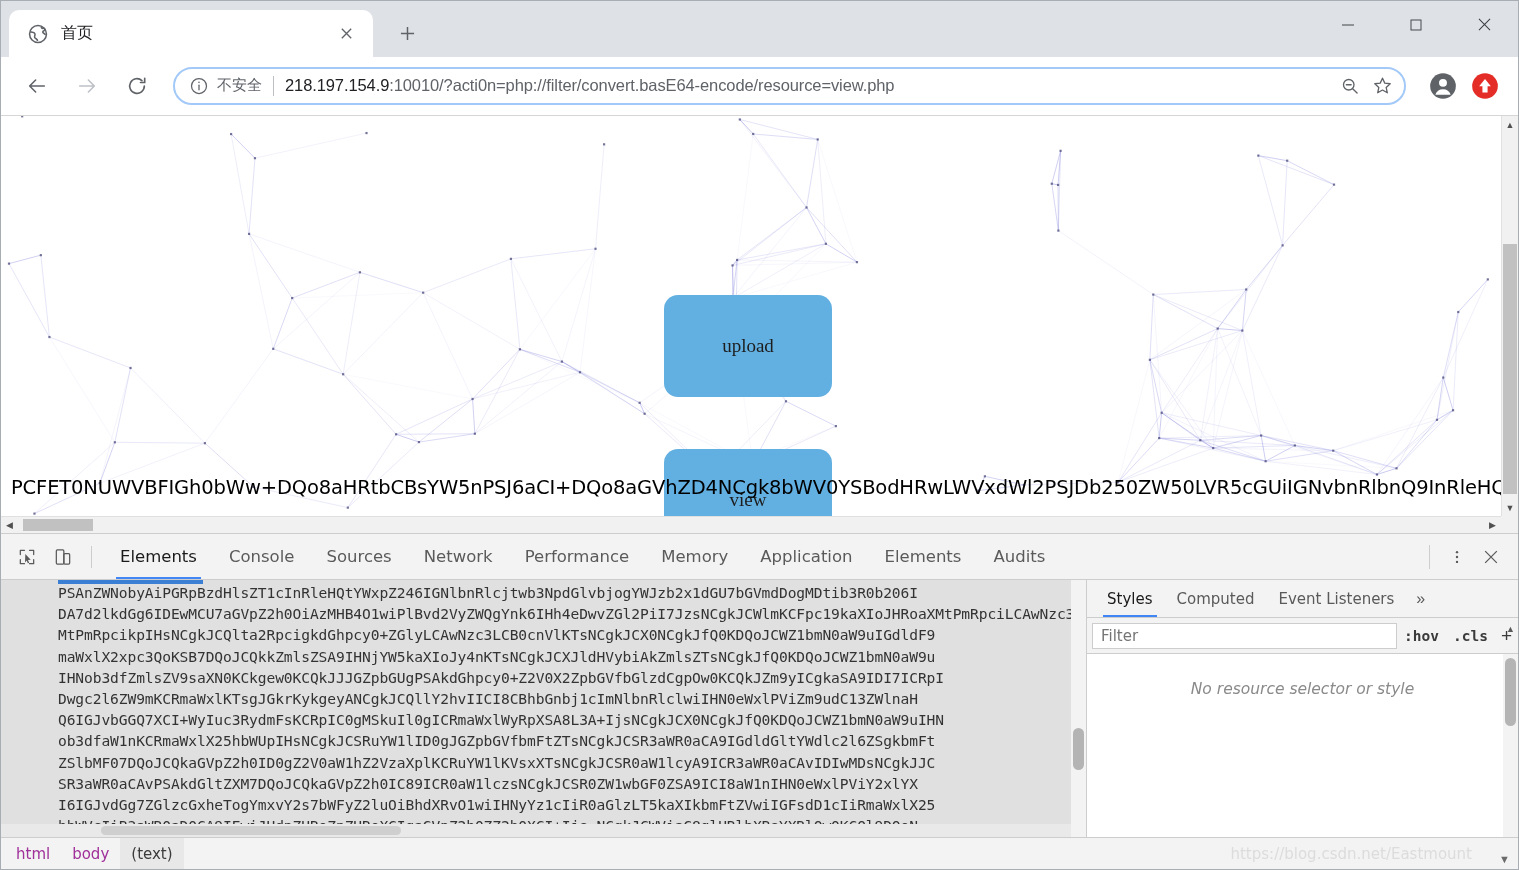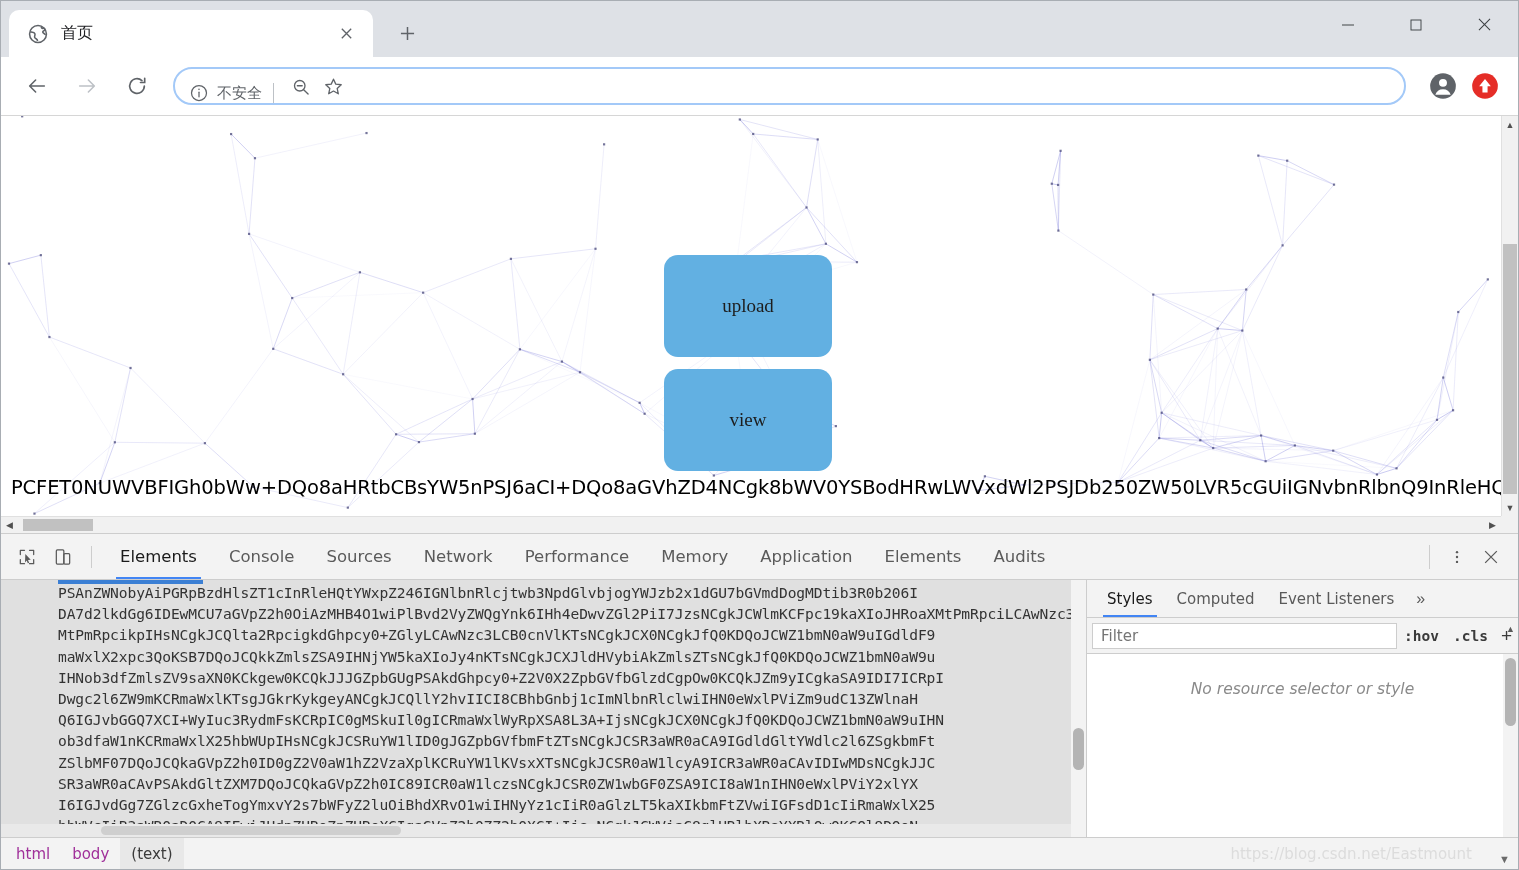--- a/index.html
+++ b/index.html
@@ -86,21 +86,21 @@
     display:flex; align-items:center; justify-content:center;
     margin-right:10px;
     color:#5f6368;
   }
   .nav-btn.disabled { color:#bdc1c6; }
   .omnibox {
     flex:1 1 auto; height:38px;
     background:#ffffff;
     border:2px solid #a3c9f8;
     border-radius:20px;
-    display:flex; align-items:flex-end;
+    display:flex; align-items:center;
     padding:0 6px 0 14px;
     margin:0 8px 0 6px;
     min-width:0;
   }
   .info-icon {
     width:20px; height:20px; flex:0 0 20px;
     color:#5f6368; margin-right:8px;
   }
   .not-secure {
     font-size:15px; color:#5f6368;
@@ -160,20 +160,21 @@
   }
   .big-btn {
     width:168px; height:102px;
     background:#62b0e2;
     border-radius:14px;
     display:flex; align-items:center; justify-content:center;
     font-family:"Liberation Serif", serif;
     font-size:19px;
     color:#1d1d1d;
     border:none;
+    margin-top:40px;
   }
   .b64-line {
     position:absolute;
     left:10px; right:0; top:360px;
     font-size:19.5px;
     color:#000;
     white-space:nowrap; overflow:hidden;
     letter-spacing:-0.15px;
     z-index:4;
     font-family:"DejaVu Sans", sans-serif;
@@ -470,20 +471,21 @@
     <div class="omnibox">
       <span class="info-icon">
         <svg viewBox="0 0 24 24" width="20" height="20" fill="none" stroke="currentColor" stroke-width="1.5">
           <circle cx="12" cy="12" r="9"></circle>
           <path d="M12 11 V16.5" stroke-linecap="round"></path>
           <circle cx="12" cy="7.6" r="0.95" fill="currentColor" stroke="none"></circle>
         </svg>
       </span>
       <span class="not-secure">不安全</span>
       <span class="omni-div"></span>
+      <span class="url-text"><span class="host">218.197.154.9</span><span>:10010/?acti0n=php://filter/convert.basE64-encode/resource=view.php</span></span>
       <span class="omni-act">
         <svg viewBox="0 0 24 24" width="20" height="20" fill="none" stroke="currentColor" stroke-width="1.6">
           <circle cx="10.5" cy="10.5" r="6.3"></circle>
           <path d="M15.2 15.2 L20.5 20.5" stroke-linecap="round"></path>
           <path d="M7.6 10.5 H13.4" stroke-linecap="round"></path>
         </svg>
       </span>
       <span class="omni-act">
         <svg viewBox="0 0 24 24" width="21" height="21" fill="none" stroke="currentColor" stroke-width="1.5" stroke-linejoin="round">
           <path d="M12 3.6 L14.6 9.3 L20.8 10 L16.2 14.2 L17.5 20.3 L12 17.2 L6.5 20.3 L7.8 14.2 L3.2 10 L9.4 9.3 Z"></path>

